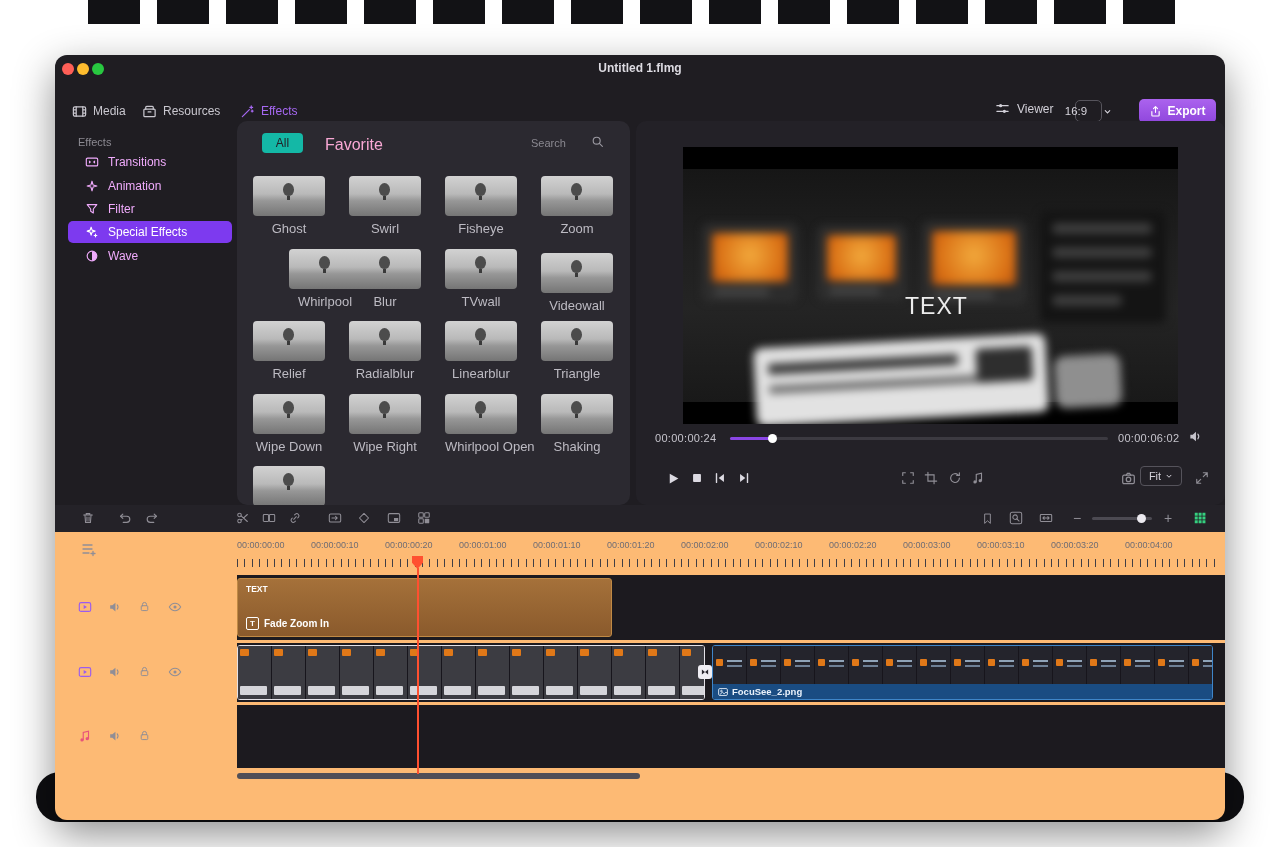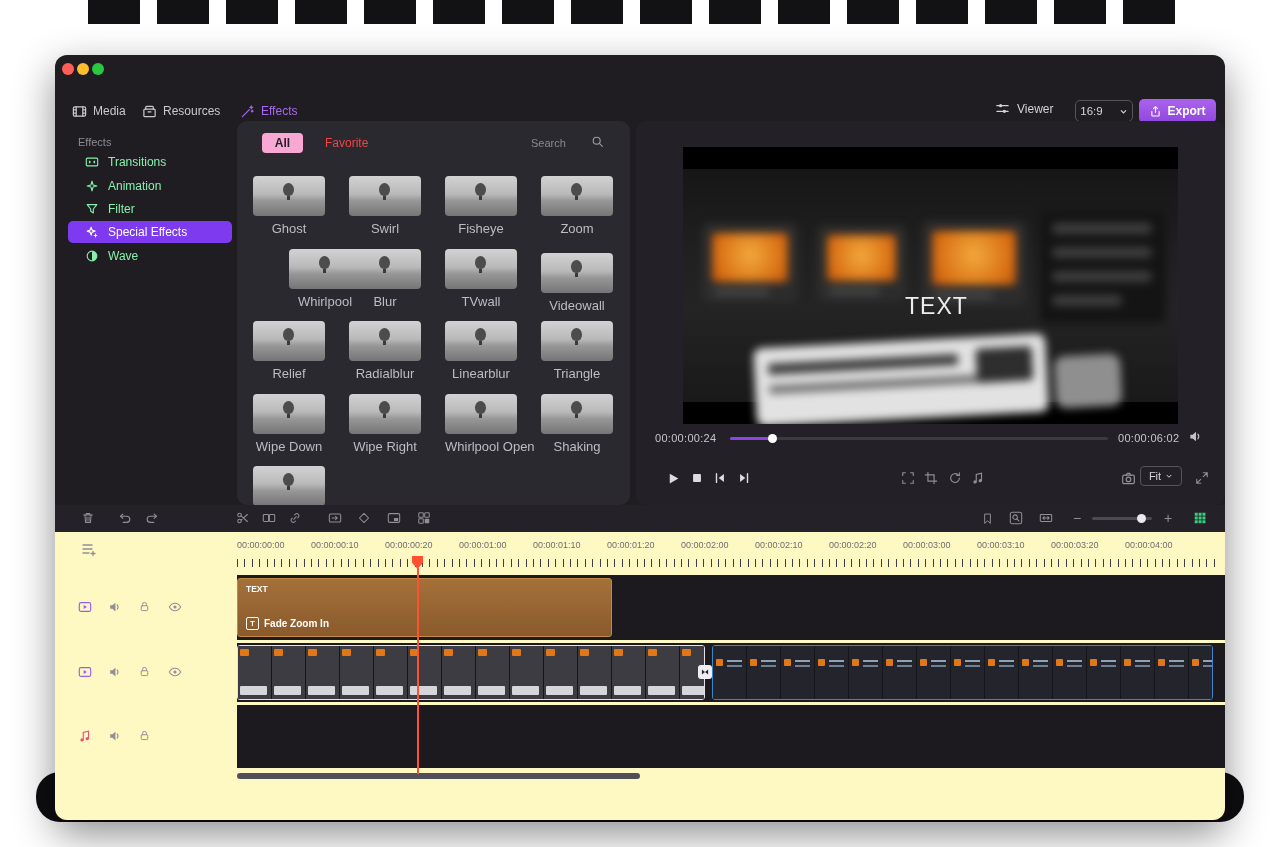--- a/index.html
+++ b/index.html
@@ -14,32 +14,32 @@
   
   .window{position:absolute;left:55px;top:55px;width:1170px;height:765px;background:#1f1d22;border-radius:12px;box-shadow:0 14px 40px rgba(0,0,0,.45);z-index:1;overflow:hidden}
   .tl{position:absolute;top:8px;width:12px;height:12px;border-radius:50%;cursor:pointer}
   .wtitle{position:absolute;left:0;right:0;top:6px;text-align:center;font-size:12px;font-weight:bold;color:#dddbe2}
 
   
   .toptab{position:absolute;top:0;height:30px;display:flex;align-items:center;gap:6px;font-size:12px;color:#c9c7cf;cursor:pointer}
   .toptab.active{color:#a668f2}
   .tab-underline{position:absolute;left:185px;top:34px;width:60px;height:2px;background:#8b46e8;border-radius:1px}
   .viewerbtn{position:absolute;left:940px;top:5px;display:flex;align-items:center;gap:7px;font-size:12px;color:#d2d0d8;cursor:pointer}
-  .ratiobox{position:absolute;left:1020px;top:4px;width:58px;height:22px;border:1px solid #56545c;border-radius:5px;display:flex;align-items:center;justify-content:center;gap:16px;font-size:11.5px;color:#d6d4dc;cursor:pointer;box-sizing:border-box}
+  .ratiobox{position:absolute;left:1020px;top:4px;width:27px;height:22px;border:1px solid #56545c;border-radius:5px;display:flex;align-items:center;justify-content:center;gap:16px;font-size:11.5px;color:#d6d4dc;cursor:pointer;box-sizing:border-box}
   .exportbtn{position:absolute;left:1084px;top:3px;width:77px;height:24px;background:linear-gradient(180deg,#ab63ee,#8f46dc);border-radius:5px;display:flex;align-items:center;justify-content:center;gap:5px;font-size:12px;font-weight:bold;color:#fff;cursor:pointer}
 
   
   .side-header{position:absolute;left:23px;top:15px;font-size:11px;color:#8c8a92}
-  .side-item{position:absolute;left:13px;width:164px;height:22px;display:flex;align-items:center;gap:9px;padding-left:17px;box-sizing:border-box;border-radius:5px;font-size:12px;color:#86efac;cursor:pointer}
+  .side-item{position:absolute;left:13px;width:164px;height:22px;display:flex;align-items:center;gap:9px;padding-left:17px;box-sizing:border-box;border-radius:5px;font-size:12px;color:#f0abfc;cursor:pointer}
   .side-item.sel{background:#7d3aef;color:#fff}
 
   
   .fx-panel{position:absolute;left:182px;top:66px;width:393px;height:384px;background:#2b2930;border-radius:10px;overflow:hidden}
-  .pill{position:absolute;left:25px;top:12px;width:41px;height:20px;background:#f9a8d4;color:#232127;font-size:12px;font-weight:bold;border-radius:4px;display:flex;align-items:center;justify-content:center;cursor:pointer}
-  .fav{position:absolute;left:88px;top:15px;font-size:12px;color:#ef4444;cursor:pointer}
+  .pill{position:absolute;left:25px;top:12px;width:41px;height:20px;background:#14b8a6;color:#232127;font-size:12px;font-weight:normal;border-radius:4px;display:flex;align-items:center;justify-content:center;cursor:pointer}
+  .fav{position:absolute;left:88px;top:15px;font-size:16px;color:#f9a8d4;cursor:pointer}
   .searchin{position:absolute;left:292px;top:10px;width:56px;height:22px;background:transparent;border:none;outline:none;font-size:11px;color:#cfcdd5;font-family:inherit}
   .searchin::placeholder{color:#8a8890}
   .searchicon{position:absolute;left:354px;top:14px;color:#9a98a0;cursor:pointer}
   .fx-grid{position:absolute;inset:0}
   .effect-card{position:absolute;width:72px;cursor:pointer}
   .thumb{width:72px;height:40px;border-radius:4px;position:relative;overflow:hidden;background:linear-gradient(180deg,#d2d2d2,#b9b9b9 45%,#979797 62%,#757575)}
   .balloon{position:absolute;left:30px;top:7px;width:11px;height:13px;background:#4c4c4c;border-radius:50% 50% 46% 46%}
   .balloon:after{content:"";position:absolute;left:4px;top:13px;width:3px;height:4px;background:#3a3a3a}
   .fx-label{margin-top:5px;width:72px;text-align:center;font-size:13px;color:#bdbbc3;white-space:nowrap}
 
@@ -67,21 +67,21 @@
   .pbtn.dim{color:#908e96}
   .fitbox{position:absolute;left:504px;top:345px;width:42px;height:20px;border:1px solid #55535b;border-radius:4px;display:flex;align-items:center;justify-content:center;gap:4px;font-size:11px;color:#d4d2da;cursor:pointer;box-sizing:border-box}
 
   
   .tl-toolbar{position:absolute;left:0;top:450px;width:1170px;height:27px;background:#242228}
   .tbtn{position:absolute;top:2px;width:22px;height:22px;display:flex;align-items:center;justify-content:center;color:#908e96;cursor:pointer}
   .ztrack{position:absolute;left:0;top:6px;width:60px;height:2.5px;background:#4c4a52;border-radius:2px}
   .zdot{position:absolute;left:45px;top:2.5px;width:9px;height:9px;background:#eceaf0;border-radius:50%}
 
   
-  .timeline{position:absolute;left:0;top:477px;width:1170px;height:288px;background:#fef9c3}
+  .timeline{position:absolute;left:0;top:477px;width:1170px;height:288px;background:#fdba74}
   .lane{position:absolute;left:182px;width:988px;background:#1c1a1f}
   .ruler-label{position:absolute;top:8px;font-size:9px;color:#6e6c74;white-space:nowrap}
   .ticks{position:absolute;left:182px;top:27px;width:978px;height:8px;background:repeating-linear-gradient(90deg,#403e45 0 1px,transparent 1px 7.4px)}
   .trackhead{position:absolute;left:23px;display:flex;gap:16px;align-items:center}
   .thicon{width:14px;height:14px;color:#908e96;cursor:pointer}
   .vtrack{color:#9a5cf0}
   .music{color:#e8537a}
   .textclip{position:absolute;background:linear-gradient(180deg,#a5713a,#8a5a2c);border:1px solid #c08a45;border-radius:3px;box-sizing:border-box;z-index:2;cursor:pointer}
   .tc-name{position:absolute;left:8px;top:5px;font-size:8.5px;font-weight:bold;color:#fff}
   .tc-bottom{position:absolute;left:8px;bottom:6px;display:flex;align-items:center;gap:5px}
@@ -110,20 +110,21 @@
 
 <div class="bgtabs"></div>
 <div class="shelf"></div>
 
 <div class="window">
 
   <div class="abs" style="left:0;top:0;width:100%;height:26px">
     <span class="tl" style="left:7px;background:#ff5f57"></span>
     <span class="tl" style="left:22px;background:#febc2e"></span>
     <span class="tl" style="left:37px;background:#28c840"></span>
+    <div class="wtitle">Untitled 1.flmg</div>
   </div>
 
   <div class="abs" style="left:0;top:41px;width:100%;height:34px">
     <div class="toptab" style="left:17px">
       <span>
           <svg width="15" height="15" viewBox="0 0 16 16" fill="none" stroke="currentColor" stroke-width="1.3" stroke-linecap="round">
             <rect x="1.5" y="3" width="13" height="10" rx="1.5"></rect>
             <path d="M4.5 3v10M11.5 3v10M1.5 6.3h3M1.5 9.7h3M11.5 6.3h3M11.5 9.7h3"></path>
           </svg>
         </span>
@@ -687,20 +688,30 @@
           <div class="ft ft2"></div>
           <div class="ft ft2"></div>
           <div class="ft ft2"></div>
           <div class="ft ft2"></div>
           <div class="ft ft2"></div>
           <div class="ft ft2"></div>
           <div class="ft ft2"></div>
           <div class="ft ft2"></div>
           <div class="ft ft2"></div>
         </div>
+      <div class="cliplabel">
+        <span>
+            <svg width="10" height="10" viewBox="0 0 16 16" fill="none" stroke="currentColor" stroke-width="1.4">
+              <rect x="1" y="2.5" width="14" height="11" rx="2"></rect>
+              <circle cx="5.5" cy="6.5" r="1.3"></circle>
+              <path d="M3 12l4-3.5 3 2.5 3-3 2 2"></path>
+            </svg>
+          </span>
+        <span>FocuSee_2.png</span>
+      </div>
     </div>
 
     <div class="playhead">
       <div class="ph-handle"></div>
       <div class="ph-line"></div>
     </div>
 
     <div class="hscroll"></div>
   </div>
 

